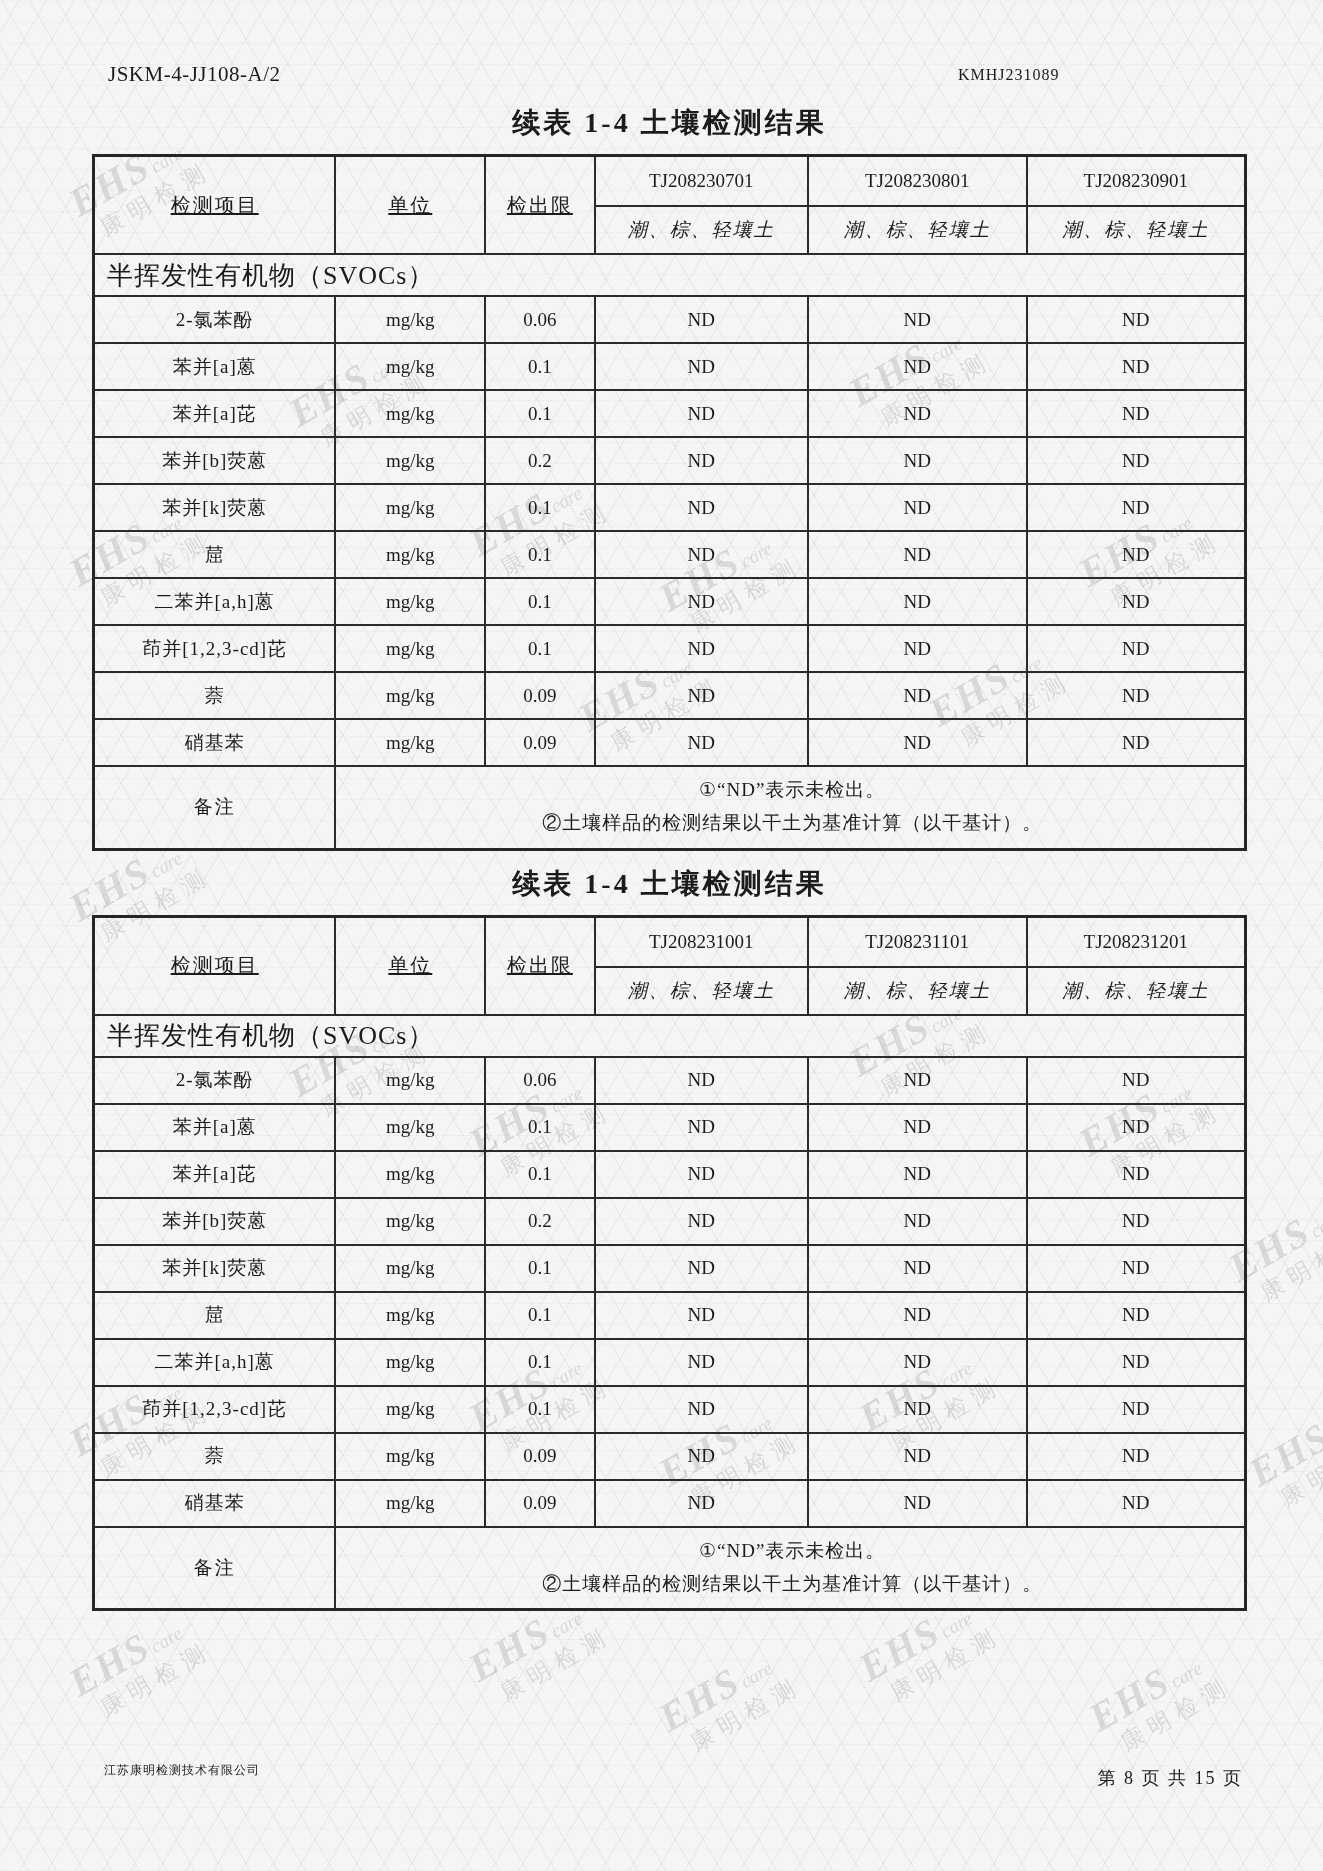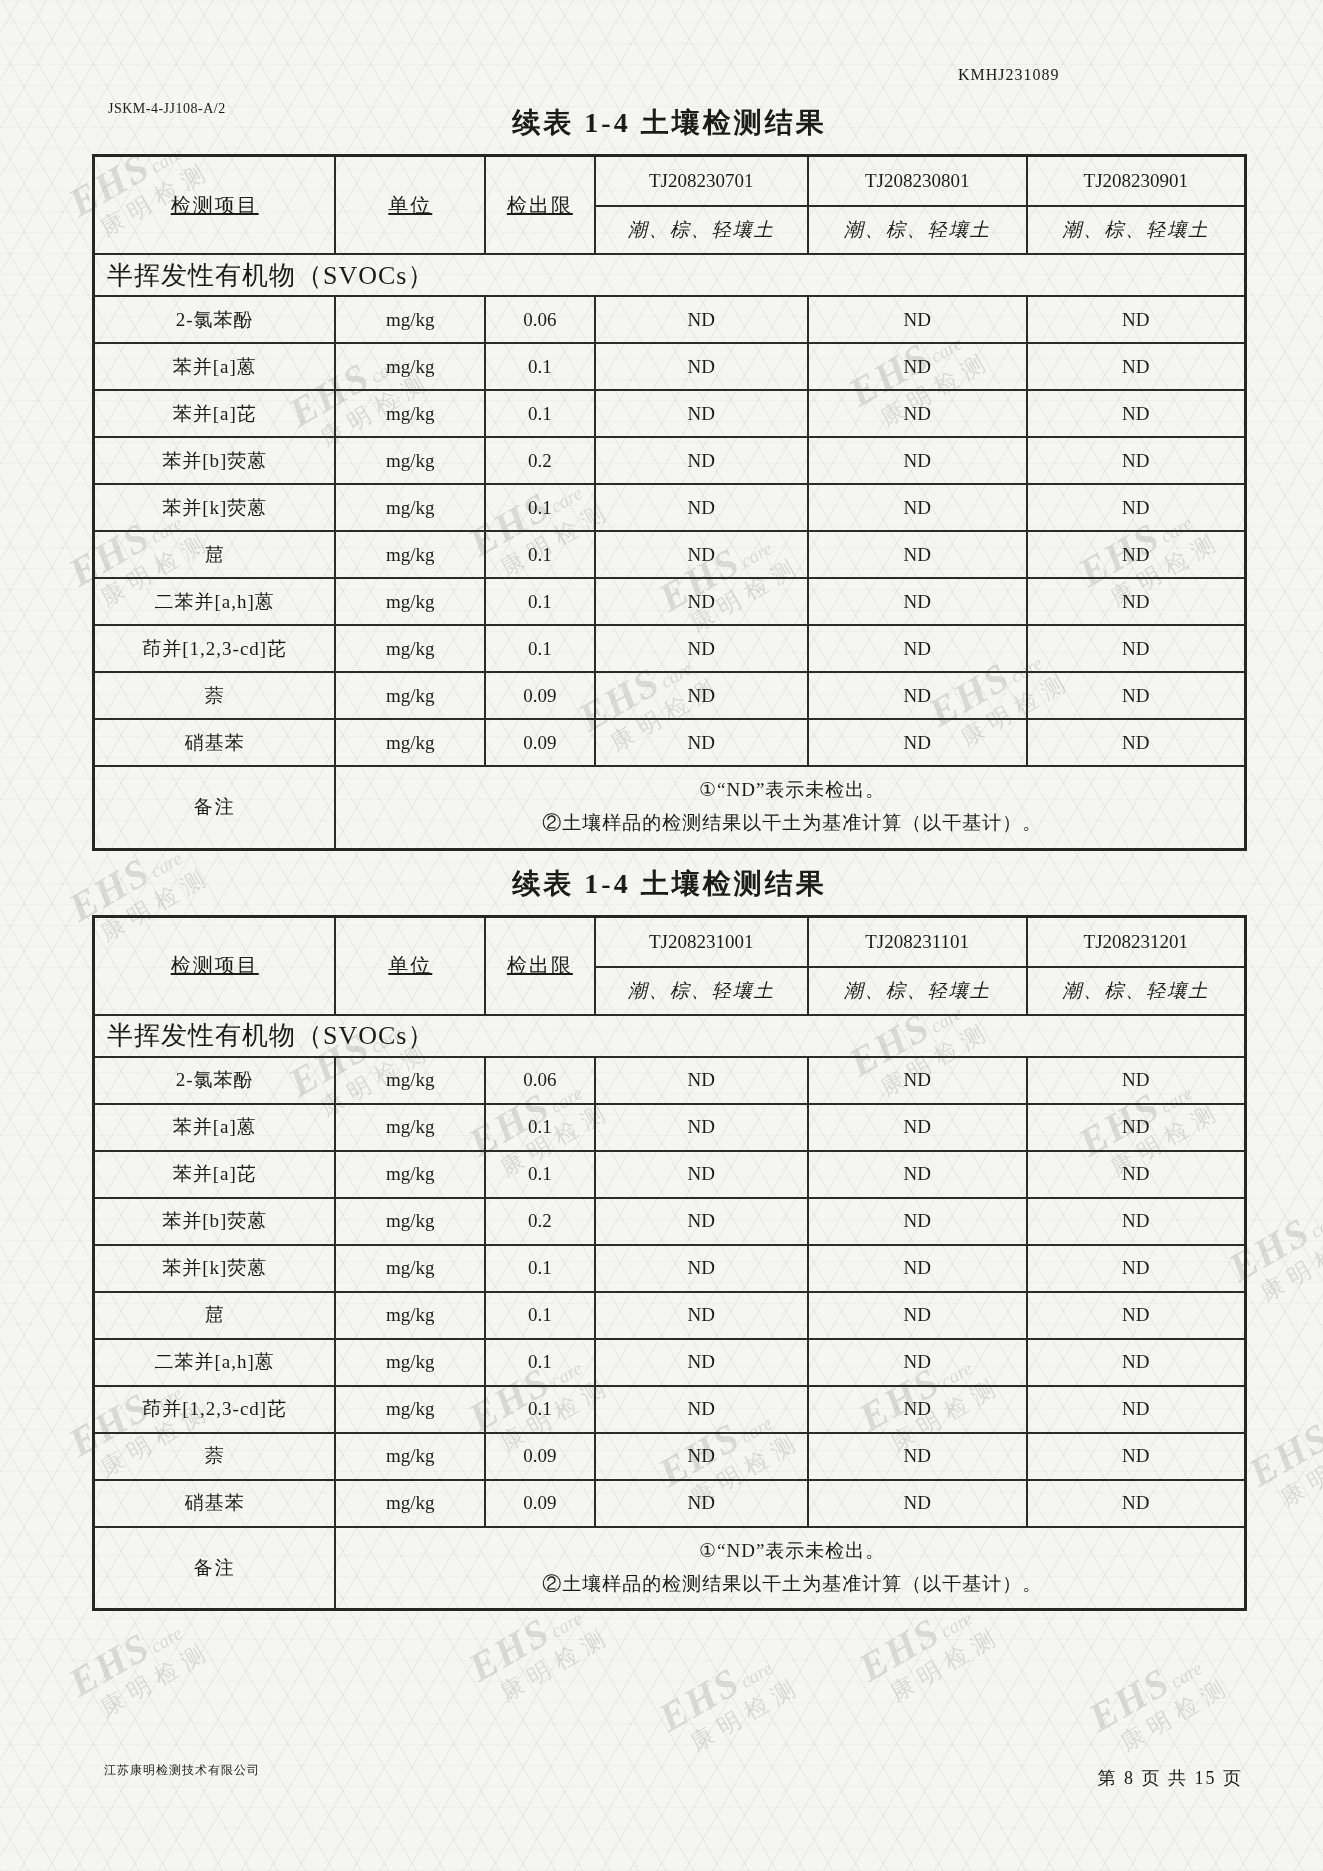--- a/index.html
+++ b/index.html
@@ -13,21 +13,21 @@
       repeating-linear-gradient(0deg,   rgba(150,155,150,.07) 0 1px,   transparent 1px 21px),
       #f5f5f3;
   }
   .wm-layer{position:absolute;inset:0;z-index:0;pointer-events:none;}
   .wm{position:absolute;transform:rotate(-30deg);color:#9a9a9a;opacity:.30;white-space:nowrap;line-height:1;}
   .wm-ehs{font-style:italic;font-weight:bold;font-size:40px;letter-spacing:2px;}
   .wm-care{font-style:italic;font-size:19px;margin-left:2px;}
   .wm-cn{font-size:23px;letter-spacing:8px;margin-top:4px;margin-left:14px;}
   .content{position:relative;z-index:1;padding:54px 76px 0 92px;}
   .page-header{position:relative;height:46px;}
-  .doc-code{position:absolute;left:16px;top:8px;font-size:14px;letter-spacing:.5px;margin-top:39px;}
+  .doc-code{position:absolute;left:16px;top:8px;font-size:21px;letter-spacing:.5px;}
   .report-no{position:absolute;left:866px;top:12px;font-size:16px;letter-spacing:1px;}
   .table-title{font-size:28px;font-weight:bold;text-align:center;letter-spacing:3px;margin:4px 0 12px 0;}
   table.report{width:100%;border-collapse:collapse;table-layout:fixed;background:transparent;}
   table.report th,table.report td{
     border:2px solid #2b2b2b;font-weight:normal;text-align:center;
     font-size:19px;padding:2px 4px;background:transparent;
   }
   table.report{border:3px solid #262626;}
   thead tr.sample-row th{height:44px;}
   thead tr.soil-row th{height:42px;letter-spacing:2px;font-style:italic;}

